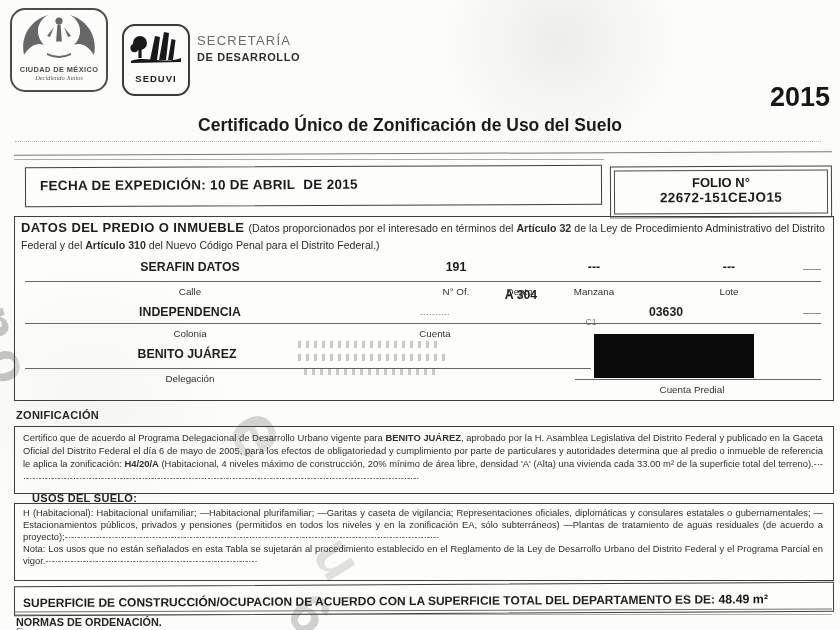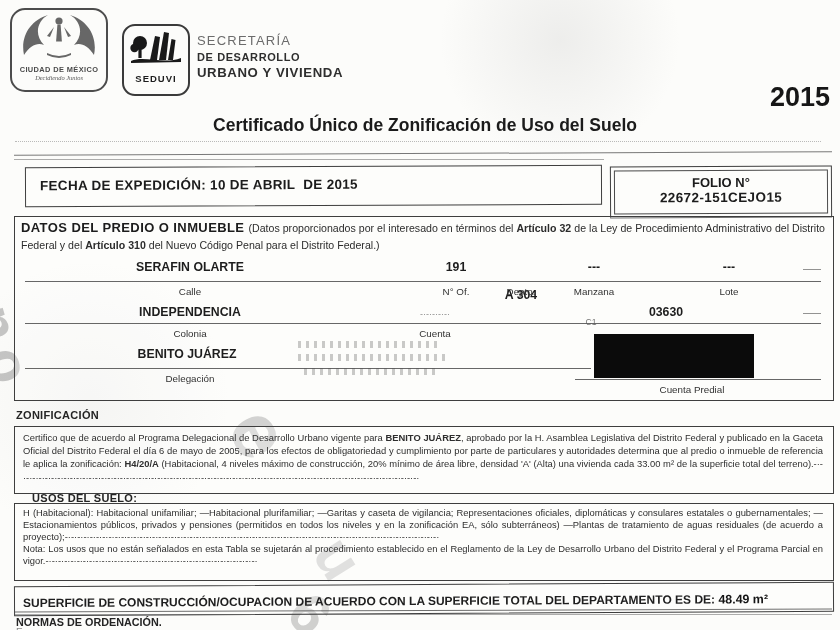--- a/index.html
+++ b/index.html
@@ -59,47 +59,46 @@
         <path d="M30 41 Q42 47 54 41 L54 43 Q42 49 30 43 Z"></path>
       </g>
     </svg>
     <div style="font-size:7.4px;font-weight:bold;color:#4a4a4a;letter-spacing:.4px;margin-top:1px;">CIUDAD DE MÉXICO</div>
     <div style="font-family:'Liberation Serif',serif;font-style:italic;font-size:6.4px;color:#565656;">Decidiendo Juntos</div>
   </div>
 
   <div class="abs" style="left:197px;top:33px;line-height:16px;">
     <div style="font-size:13px;color:#6b6b6b;letter-spacing:1.2px;">SECRETARÍA</div>
     <div style="font-size:11px;font-weight:bold;color:#2e2e2e;letter-spacing:.6px;">DE DESARROLLO</div>
-    <div style="font-size:13.2px;font-weight:bold;color:#2e2e2e;letter-spacing:.6px;">URBANO Y VIVIENDA</div>
   </div>
 
   <div class="abs" style="right:10px;top:82px;font-size:27px;font-weight:bold;color:#161616;">2015</div>
 
-  <div class="abs" style="left:0;top:115px;width:820px;text-align:center;font-size:17.5px;font-weight:bold;color:#1b1b1b;padding-left:15px;">Certificado Único de Zonificación de Uso del Suelo</div>
+  <div class="abs" style="left:0;top:115px;width:820px;text-align:center;font-size:17.5px;font-weight:bold;color:#1b1b1b;">Certificado Único de Zonificación de Uso del Suelo</div>
   <div class="abs" style="left:15px;top:141px;width:806px;border-top:1px dotted #b3b3b3;opacity:.9;"></div>
   <div class="line" style="left:14px;top:153px;width:818px;opacity:.75;transform:rotate(-.25deg);"></div>
   <div class="line" style="left:14px;top:159px;width:590px;opacity:.45;height:1px;"></div>
 
   <div class="box" style="left:25px;top:166px;width:575px;height:38px;transform:rotate(-.25deg);">
     <div class="pre" style="position:absolute;left:14px;top:10px;font-size:13.5px;font-weight:bold;color:#1c1c1c;letter-spacing:.3px;">FECHA DE EXPEDICIÓN: 10 DE ABRIL  DE 2015</div>
   </div>
 
   <div class="box" style="left:610px;top:166px;width:220px;height:50px;transform:rotate(-.3deg);">
     <div class="abs" style="left:3px;top:3px;right:3px;bottom:3px;border:1.3px solid #4a4a4a;text-align:center;">
       <div style="font-size:13px;font-weight:bold;color:#1c1c1c;margin-top:4px;">FOLIO N°</div>
       <div style="font-size:13.5px;font-weight:bold;color:#1c1c1c;letter-spacing:.4px;">22672-151CEJO15</div>
     </div>
   </div>
 
   <div class="box" style="left:14px;top:216px;width:818px;height:183px;">
     <div class="abs" style="left:6px;top:3px;width:804px;text-align:justify;font-size:10.6px;color:#2c2c2c;line-height:16.5px;">
       <span style="font-size:13px;font-weight:bold;color:#1c1c1c;letter-spacing:.4px;">DATOS DEL PREDIO O INMUEBLE </span><span>(Datos proporcionados por el interesado en términos del </span><b>Artículo 32</b><span> de la Ley de Procedimiento Administrativo del Distrito Federal y del </span><b>Artículo 310</b><span> del Nuevo Código Penal para el Distrito Federal.)</span>
     </div>
 
-    <div class="val" style="left:175px;top:43px;">SERAFIN OLARTE</div>
+    <div class="val" style="left:175px;top:43px;">SERAFIN DATOS</div>
     <div class="val" style="left:441px;top:43px;">191</div>
     <div class="val" style="left:506px;top:43px;margin-top:28px;">A 304</div>
     <div class="val" style="left:579px;top:43px;">---</div>
     <div class="val" style="left:714px;top:43px;">---</div>
     <div class="line" style="left:10px;top:64px;width:796px;opacity:.85;"></div>
     <div class="line" style="left:788px;top:52px;width:18px;opacity:.6;"></div>
 
     <div class="lbl" style="left:175px;top:69px;">Calle</div>
     <div class="lbl" style="left:441px;top:69px;">N° Of.</div>
     <div class="lbl" style="left:506px;top:69px;">Depto.</div>

